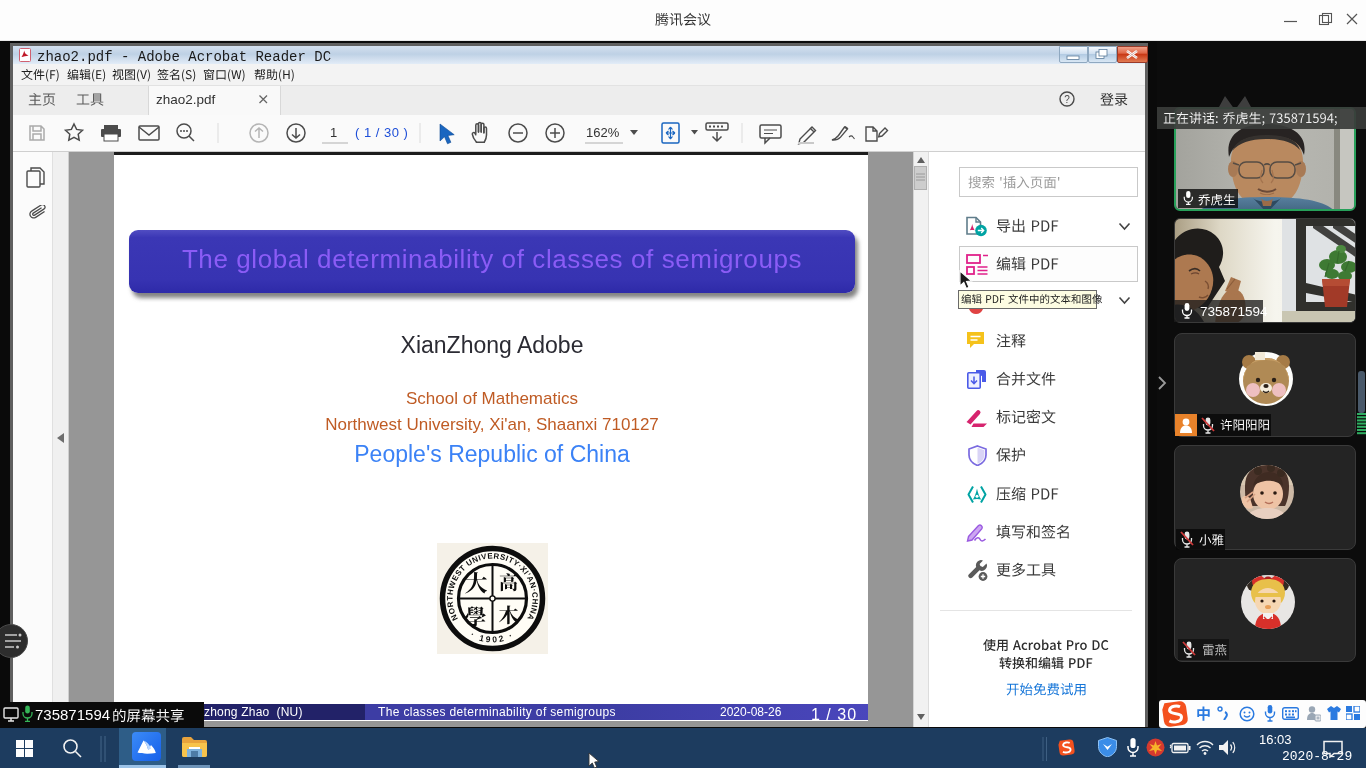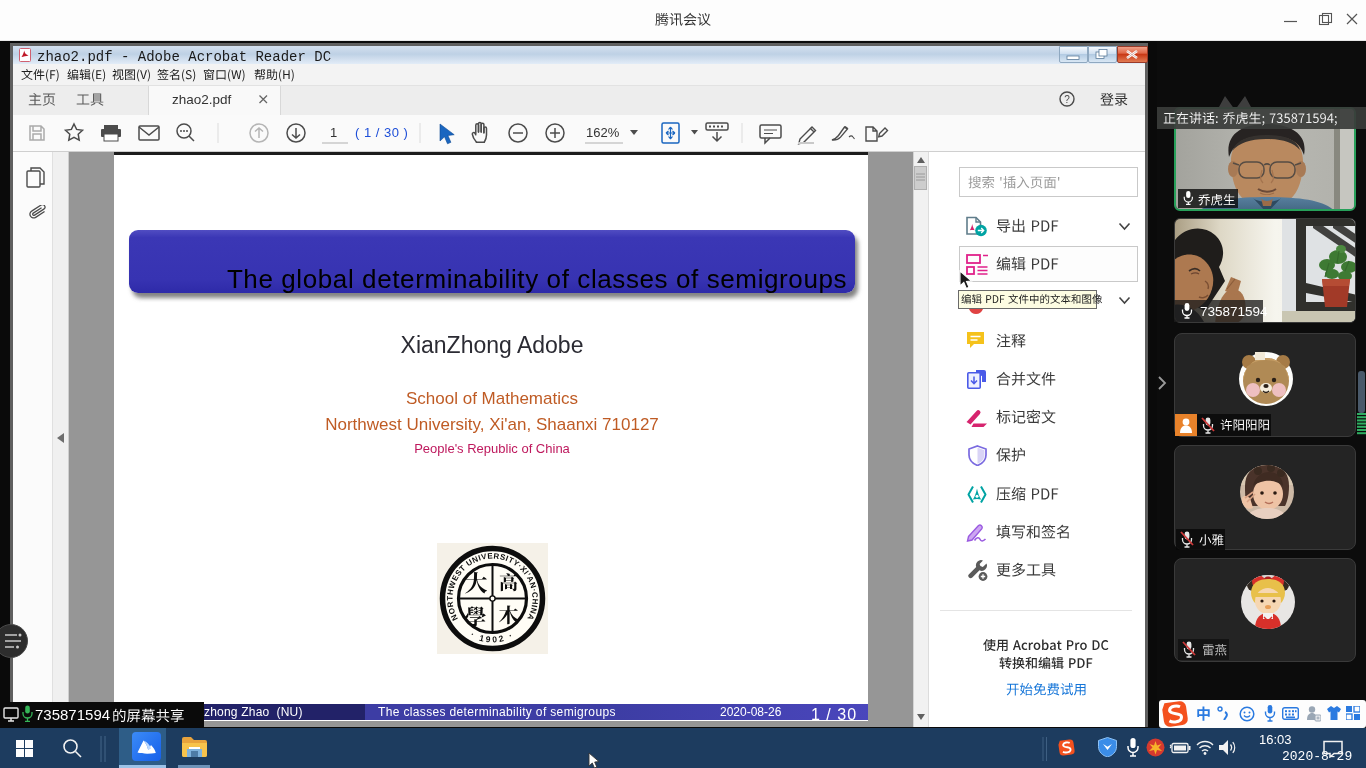--- a/index.html
+++ b/index.html
@@ -56,21 +56,21 @@
     <path transform="translate(0,9.1)" d="M3.3 -10.1V-9.1H0.8V-8.4H3.3V-7.5H1.0V-6.8H3.3V-6.5C3.3 -6.3 3.3 -6.1 3.2 -5.9H0.6V-5.1H2.8C2.5 -4.6 1.8 -4.1 0.8 -3.7C1.0 -3.6 1.3 -3.3 1.5 -3.1C2.8 -3.6 3.5 -4.4 3.9 -5.1H6.5V-5.9H4.1C4.2 -6.1 4.2 -6.3 4.2 -6.5V-6.8H6.2V-7.5H4.2V-8.4H6.4V-9.1H4.2V-10.1ZM7.0 -9.6V-3.6H7.9V-8.8H9.9C9.6 -8.3 9.2 -7.7 8.8 -7.2C9.9 -6.6 10.3 -6.0 10.3 -5.6C10.3 -5.3 10.2 -5.2 10.0 -5.1C9.8 -5.0 9.6 -5.0 9.5 -5.0C9.1 -5.0 8.7 -5.0 8.2 -5.0C8.3 -4.8 8.4 -4.5 8.4 -4.3C8.9 -4.2 9.4 -4.2 9.8 -4.3C10.1 -4.3 10.4 -4.4 10.6 -4.5C11.0 -4.7 11.2 -5.0 11.1 -5.5C11.1 -6.1 10.8 -6.6 9.8 -7.3C10.3 -7.9 10.8 -8.6 11.3 -9.2L10.6 -9.6L10.5 -9.6ZM1.8 -3.1V0.3H2.7V-2.3H5.5V0.9H6.4V-2.3H9.5V-0.7C9.5 -0.5 9.4 -0.5 9.2 -0.5C9.0 -0.5 8.3 -0.5 7.5 -0.5C7.7 -0.3 7.8 0.0 7.9 0.3C8.9 0.3 9.5 0.3 9.9 0.2C10.3 0.0 10.4 -0.2 10.4 -0.7V-3.1H6.4V-4.1H5.5V-3.1Z M19.6 -10.1C19.6 -9.2 19.6 -8.2 19.6 -7.4H17.6V-6.5H19.5C19.4 -3.6 18.8 -1.1 16.5 0.3C16.7 0.5 17.0 0.8 17.1 1.0C19.6 -0.6 20.2 -3.3 20.4 -6.5H22.3C22.2 -2.1 22.0 -0.5 21.7 -0.1C21.6 0.0 21.5 0.0 21.3 0.0C21.0 0.0 20.4 0.0 19.7 -0.0C19.9 0.2 20.0 0.6 20.0 0.9C20.6 0.9 21.3 0.9 21.6 0.9C22.0 0.8 22.3 0.7 22.5 0.4C22.9 -0.1 23.0 -1.8 23.1 -6.9C23.1 -7.0 23.1 -7.4 23.1 -7.4H20.4C20.5 -8.2 20.5 -9.2 20.5 -10.1ZM12.4 -1.1 12.6 -0.2C14.0 -0.6 16.0 -1.0 17.9 -1.5L17.9 -2.3L17.2 -2.1V-9.5H13.3V-1.3ZM14.1 -1.5V-3.5H16.3V-1.9ZM14.1 -6.1H16.3V-4.3H14.1ZM14.1 -6.9V-8.7H16.3V-6.9Z M26.9 2.4 27.5 2.1C26.5 0.3 26.0 -1.7 26.0 -3.7C26.0 -5.8 26.5 -7.8 27.5 -9.5L26.9 -9.8C25.8 -8.0 25.1 -6.1 25.1 -3.7C25.1 -1.4 25.8 0.6 26.9 2.4Z M29.3 0.0H30.4V-4.2H34.5V0.0H35.6V-8.8H34.5V-5.1H30.4V-8.8H29.3Z M38.0 2.4C39.1 0.6 39.7 -1.4 39.7 -3.7C39.7 -6.1 39.1 -8.0 38.0 -9.8L37.3 -9.5C38.3 -7.8 38.8 -5.8 38.8 -3.7C38.8 -1.7 38.3 0.3 37.3 2.1Z" fill="#1f1f1f"></path>
   </svg>
 <div style="position:absolute;left:13px;top:86px;width:1132px;height:29px;background:#ededed"></div>
 <svg style="position:absolute;left:28.0px;top:94.4px;overflow:visible" width="30" height="20">
     <path transform="translate(0,10.6)" d="M5.2 -11.1C6.1 -10.5 7.1 -9.6 7.6 -9.0H1.4V-7.9H6.4V-4.9H2.1V-3.8H6.4V-0.4H0.8V0.6H13.3V-0.4H7.6V-3.8H12.0V-4.9H7.6V-7.9H12.6V-9.0H8.0L8.7 -9.5C8.1 -10.1 7.0 -11.1 6.1 -11.7Z M20.5 -6.5V-3.9C20.5 -2.4 19.9 -0.8 14.7 0.3C14.9 0.5 15.2 0.9 15.3 1.1C20.8 -0.1 21.6 -2.0 21.6 -3.9V-6.5ZM21.6 -1.5C23.3 -0.8 25.4 0.4 26.4 1.2L27.0 0.3C26.0 -0.4 23.8 -1.6 22.2 -2.3ZM16.4 -8.3V-1.8H17.5V-7.4H24.6V-1.8H25.7V-8.3H20.7C21.0 -8.8 21.2 -9.4 21.5 -10.0H27.1V-11.0H15.0V-10.0H20.3C20.1 -9.5 19.9 -8.8 19.6 -8.3Z" fill="#5a5a5a"></path>
   </svg>
 <svg style="position:absolute;left:76.0px;top:94.4px;overflow:visible" width="30" height="20">
     <path transform="translate(0,10.6)" d="M0.7 -1.0V0.0H13.3V-1.0H7.5V-9.1H12.6V-10.2H1.5V-9.1H6.4V-1.0Z M22.5 -1.2C24.0 -0.4 25.6 0.4 26.6 1.1L27.5 0.4C26.4 -0.3 24.7 -1.2 23.1 -1.9ZM18.6 -1.9C17.7 -1.1 16.0 -0.2 14.6 0.4C14.8 0.6 15.2 0.9 15.3 1.1C16.7 0.6 18.5 -0.4 19.6 -1.2ZM17.0 -11.1V-2.9H14.7V-2.0H27.3V-2.9H25.2V-11.1ZM18.0 -2.9V-4.2H24.2V-2.9ZM18.0 -8.2H24.2V-7.0H18.0ZM18.0 -9.0V-10.2H24.2V-9.0ZM18.0 -6.2H24.2V-5.0H18.0Z" fill="#5a5a5a"></path>
   </svg>
 <div style="position:absolute;left:148px;top:86px;width:133px;height:29px;background:#f9f9f9;border-left:1px solid #d8d8d8;border-right:1px solid #d8d8d8"></div>
-<div style="position:absolute;left:172px;top:92px;font-family:'Liberation Sans',sans-serif;font-size:13.5px;color:#333;white-space:nowrap;line-height:1.2;">zhao2.pdf</div>
+<div style="position:absolute;left:156px;top:92px;font-family:'Liberation Sans',sans-serif;font-size:13.5px;color:#333;white-space:nowrap;line-height:1.2;">zhao2.pdf</div>
 <svg class="abs" style="left:258px;top:94px" width="11" height="11">
     <path d="M1.5 1.5 L9 9 M9 1.5 L1.5 9" stroke="#666" stroke-width="1.3"></path>
   </svg>
 <svg class="abs" style="left:1059px;top:91px" width="16" height="16">
     <circle cx="8" cy="8" r="7" fill="none" stroke="#4a4a4a" stroke-width="1.4"></circle>
     <text x="8" y="11.5" font-family="Liberation Sans" font-size="10" fill="#4a4a4a" text-anchor="middle">?</text>
   </svg>
 <svg style="position:absolute;left:1100.0px;top:94.4px;overflow:visible" width="30" height="20">
     <path transform="translate(0,10.6)" d="M4.0 -4.9H9.8V-3.2H4.0ZM2.9 -5.8V-2.3H10.9V-5.8ZM12.3 -10.0C11.8 -9.5 11.0 -8.8 10.3 -8.3C10.0 -8.6 9.7 -9.0 9.4 -9.4C10.1 -9.8 10.9 -10.5 11.6 -11.1L10.7 -11.6C10.3 -11.1 9.6 -10.5 8.9 -10.0C8.5 -10.5 8.2 -11.1 7.9 -11.7L7.0 -11.4C7.6 -10.1 8.4 -8.9 9.4 -7.9H4.7C5.5 -8.7 6.2 -9.8 6.6 -10.9L6.0 -11.3L5.8 -11.2H1.4V-10.3H5.3C4.9 -9.6 4.4 -9.0 3.9 -8.4C3.4 -8.9 2.6 -9.4 2.0 -9.8L1.4 -9.2C2.1 -8.8 2.8 -8.2 3.2 -7.8C2.3 -7.0 1.3 -6.3 0.4 -5.9C0.6 -5.7 0.9 -5.3 1.0 -5.1C2.2 -5.7 3.5 -6.5 4.5 -7.6V-7.0H9.5V-7.7C10.5 -6.6 11.7 -5.8 12.9 -5.2C13.1 -5.5 13.4 -5.9 13.6 -6.1C12.7 -6.5 11.8 -7.1 11.0 -7.7C11.7 -8.2 12.5 -8.8 13.1 -9.4ZM9.1 -2.2C8.9 -1.6 8.5 -0.7 8.1 -0.1H4.8L5.7 -0.4C5.6 -0.9 5.2 -1.7 4.9 -2.2L3.9 -1.9C4.2 -1.3 4.6 -0.6 4.7 -0.1H0.8V0.8H13.2V-0.1H9.2C9.5 -0.7 9.8 -1.3 10.1 -1.9Z M15.9 -4.4C16.8 -3.9 17.9 -3.1 18.4 -2.6L19.2 -3.3C18.6 -3.9 17.5 -4.6 16.6 -5.1ZM15.9 -11.0V-10.0H24.4L24.3 -8.7H16.3V-7.8H24.2L24.2 -6.5H14.9V-5.5H20.5V-3.0C18.4 -2.1 16.3 -1.3 15.0 -0.8L15.5 0.2C16.9 -0.4 18.7 -1.2 20.5 -2.0V-0.0C20.5 0.2 20.4 0.2 20.2 0.2C19.9 0.3 19.2 0.3 18.3 0.2C18.5 0.5 18.6 0.9 18.7 1.1C19.8 1.1 20.5 1.1 20.9 1.0C21.4 0.8 21.5 0.6 21.5 -0.0V-3.3C22.7 -1.5 24.5 -0.1 26.7 0.6C26.8 0.3 27.1 -0.1 27.3 -0.4C25.8 -0.8 24.5 -1.5 23.5 -2.5C24.3 -3.0 25.4 -3.8 26.2 -4.5L25.3 -5.2C24.7 -4.5 23.7 -3.7 22.8 -3.1C22.3 -3.7 21.9 -4.4 21.5 -5.1V-5.5H27.2V-6.5H25.3C25.4 -7.9 25.5 -9.6 25.5 -11.0L24.7 -11.0L24.5 -11.0Z" fill="#323232"></path>
   </svg>
@@ -182,25 +182,25 @@
     <path d="M14.5 5.5 l-7.5 7.5 c-1.5 1.5 -3.8 1.5 -5.2 0 c-1.5 -1.5 -1.5 -3.8 0 -5.2 l8 -8 c1 -1 2.5 -1 3.5 0 c1 1 1 2.5 0 3.5 l-7.8 7.8 c-.5 .5 -1.2 .5 -1.7 0 c-.5 -.5 -.5 -1.2 0 -1.7 l7 -7" fill="none" stroke="#4c4c4c" stroke-width="1.3" transform="rotate(12 10 11)"></path>
   </svg>
 <svg class="abs" style="left:56px;top:432px" width="9" height="12">
     <path d="M8 1 L1 6 L8 11 Z" fill="#6e6e6e"></path>
   </svg>
 <svg class="abs" style="left:934px;top:432px" width="9" height="12">
     <path d="M1 1 L8 6 L1 11 Z" fill="#6e6e6e"></path>
   </svg>
 <div style="position:absolute;left:114px;top:152px;width:754px;height:569px;background:#ffffff;border-top:3px solid #1d1d1d"></div>
 <div class="abs" style="left:129px;top:230px;width:726px;height:63px;border-radius:9px;background:linear-gradient(180deg,#514dc2 0%,#3b37b5 12%,#3733b2 78%,#2e2aa8 100%);box-shadow:3px 5px 4px rgba(90,90,90,0.75)"></div>
-<div style="position:absolute;left:492px;transform:translateX(-50%);top:264px;font-family:'Liberation Sans',sans-serif;font-size:26px;color:#000000;white-space:nowrap;line-height:1.2;letter-spacing:0.6px;margin-left:45px;">The global determinability of classes of semigroups</div>
+<div style="position:absolute;left:492px;transform:translateX(-50%);top:244px;font-family:'Liberation Sans',sans-serif;font-size:26px;color:#8b5cf6;white-space:nowrap;line-height:1.2;letter-spacing:0.6px;">The global determinability of classes of semigroups</div>
 <div style="position:absolute;left:492px;transform:translateX(-50%);top:332px;font-family:'Liberation Sans',sans-serif;font-size:23px;color:#2b2b33;white-space:nowrap;line-height:1.2;">XianZhong Adobe</div>
 <div style="position:absolute;left:492px;transform:translateX(-50%);top:389px;font-family:'Liberation Sans',sans-serif;font-size:17px;color:#bf5b24;white-space:nowrap;line-height:1.2;">School of Mathematics</div>
 <div style="position:absolute;left:492px;transform:translateX(-50%);top:415px;font-family:'Liberation Sans',sans-serif;font-size:17px;color:#bf5b24;white-space:nowrap;line-height:1.2;">Northwest University, Xi'an, Shaanxi 710127</div>
-<div style="position:absolute;left:492px;transform:translateX(-50%);top:441px;font-family:'Liberation Sans',sans-serif;font-size:13px;color:#be185d;white-space:nowrap;line-height:1.2;">People's Republic of China</div>
+<div style="position:absolute;left:492px;transform:translateX(-50%);top:441px;font-family:'Liberation Sans',sans-serif;font-size:23px;color:#3b82f6;white-space:nowrap;line-height:1.2;">People's Republic of China</div>
 <svg class="abs" style="left:437px;top:543px" width="111" height="111" viewBox="0 0 111 111">
     <rect width="111" height="111" fill="#f5f1e8"></rect>
     <circle cx="55.5" cy="55.5" r="50" fill="#fffdf6" stroke="#0d0d0d" stroke-width="5.5"></circle>
     <circle cx="55.5" cy="55.5" r="34" fill="none" stroke="#0d0d0d" stroke-width="3.2"></circle>
     <defs>
       <path id="arcT" d="M27.2 83.8 A40 40 0 1 1 83.8 83.8"></path>
       <path id="arcB" d="M24.4 86.6 A44 44 0 0 0 86.6 86.6"></path>
     </defs>
     <text font-family="Liberation Sans" font-size="7.9" font-weight="bold" fill="#0d0d0d" letter-spacing="0.5"><textPath href="#arcT" startOffset="50%" text-anchor="middle">NORTHWEST&nbsp;UNIVERSITY·XI’AN·CHINA</textPath></text>
     <text font-family="Liberation Sans" font-size="8.5" font-weight="bold" fill="#0d0d0d" letter-spacing="2.2"><textPath href="#arcB" startOffset="50%" text-anchor="middle">· 1902 ·</textPath></text>

